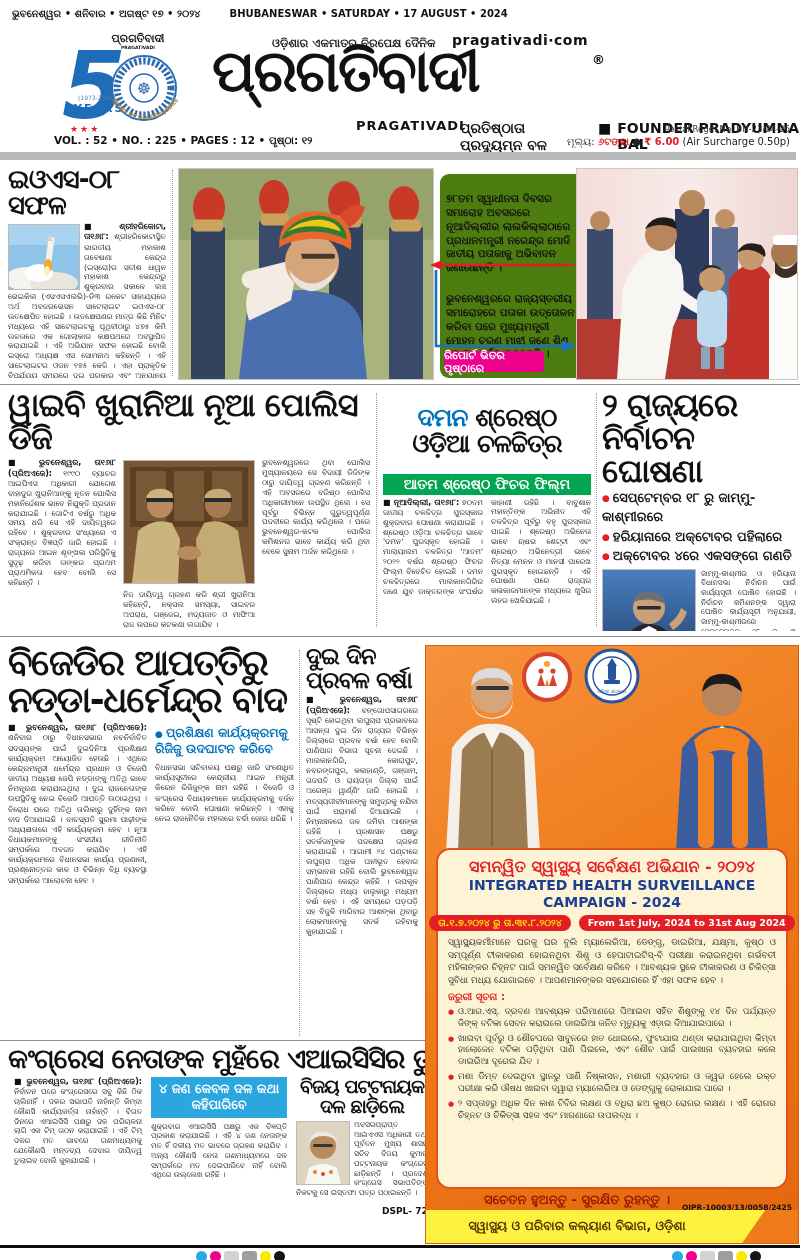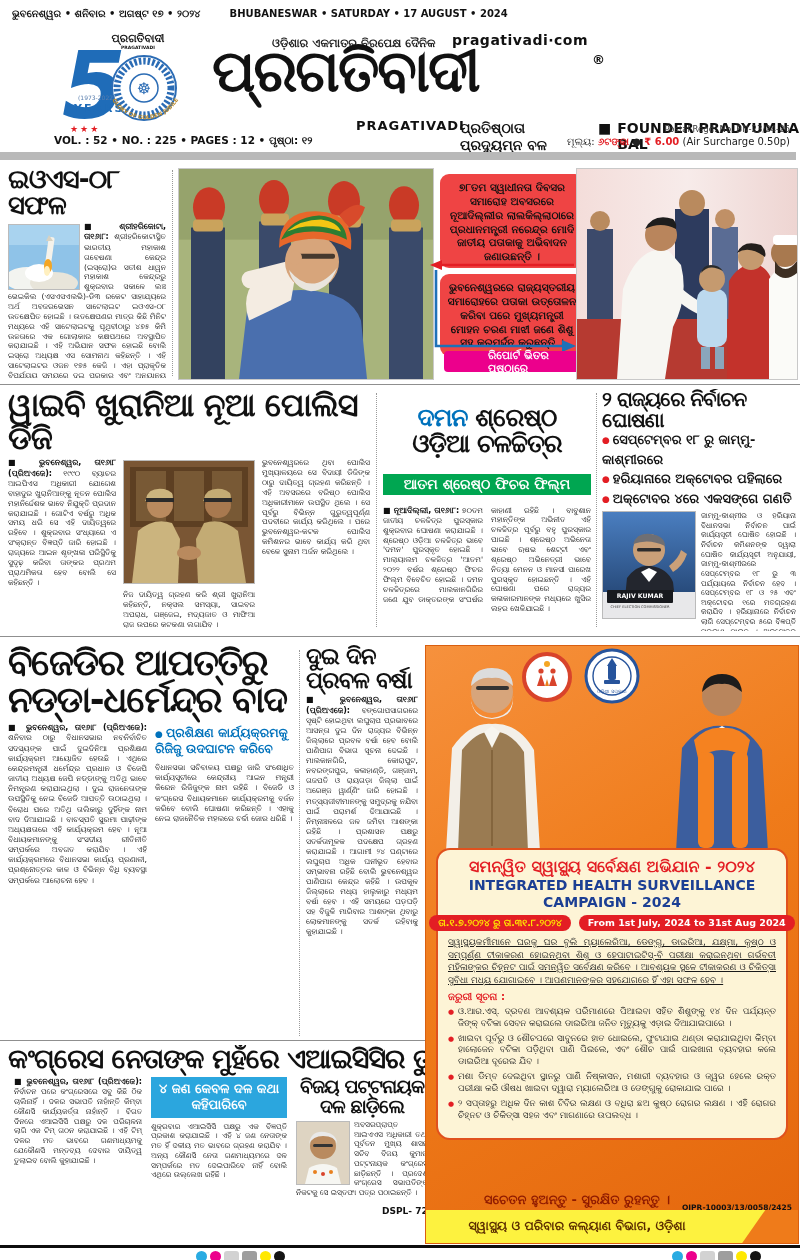--- a/index.html
+++ b/index.html
@@ -29,46 +29,46 @@
   .grayrule{left:0;right:4px;top:152px;height:8px;background:#b9b9b9;}
   
   .eos{left:8px;top:166px;width:158px;height:212px;}
   .eos h1{margin:0 0 4px 0;font-size:26px;line-height:1.0;letter-spacing:-1px;}
   .eos .body{font-size:7.6px;line-height:1.3;}
   .eos .photo{float:left;width:70px;height:64px;margin:2px 4px 2px 0;border:1px solid #bbb;}
   .byline{font-weight:bold;font-size:8px;}
   .divr1{left:172px;top:170px;height:206px;}
   .mainphoto{left:178px;top:168px;width:254px;height:210px;border:1px solid #c9c9c9;background:#dfe3d2;}
   .capcol{left:440px;width:132px;}
-  .ybox{background:#ef4444;border-radius:9px;padding:7px 6px;font-size:10.5px;font-weight:bold;
-        text-align:center;line-height:1.32;color:#111;}
+  .ybox{background:#4d7c0f;border-radius:9px;padding:18px 6px;font-size:10.5px;font-weight:bold;
+        text-align:left;line-height:1.32;color:#111;}
   .box1{top:174px;height:80px;}
   .box2{top:274px;height:68px;}
   .magbox{top:351px;height:21px;background:#ec008c;color:#fff;border-radius:4px;
           font-size:11px;font-weight:bold;display:flex;align-items:center;justify-content:center;}
   .cmphoto{left:576px;top:168px;width:220px;height:210px;border:1px solid #c9c9c9;background:#e9d9d9;}
   .rule1{left:0;right:0;top:384px;}
   
   .police{left:8px;top:389px;width:362px;height:242px;}
   .police h1{margin:0;font-size:32px;line-height:1.02;letter-spacing:-1px;}
   .pcols{display:flex;gap:7px;margin-top:4px;}
   .pcols .c{font-size:7.6px;line-height:1.3;}
   .pcols .c1,.pcols .c3{width:110px;}
   .pcols .c2{width:132px;}
   .pphoto{width:130px;height:122px;border:1px solid #bbb;margin:2px 0 3px 0;}
   .divr2a{left:376px;top:393px;height:234px;}
   .daman{left:383px;top:389px;width:208px;height:242px;}
   .daman h1{margin:16px;font-size:25px;line-height:1.05;text-align:center;letter-spacing:-1px;}
   .daman h1 .blue{color:#0072bc;}
   .greenbox{background:#00a651;color:#fff;font-weight:bold;font-size:14px;text-align:center;
-            padding:2px 0;margin:11px 0;}
+            padding:2px 0;margin:3px 0;}
   .daman .body{font-size:7.6px;line-height:1.3;column-count:2;column-gap:8px;margin-top:2px;}
   .divr2b{left:596px;top:393px;height:234px;}
   .election{left:602px;top:389px;width:194px;height:242px;}
-  .election h1{margin:0;font-size:20px;line-height:1.03;letter-spacing:-1px;}
+  .election h1{margin:0;font-size:32px;line-height:1.03;letter-spacing:-1px;}
   .ebullets .eb{font-size:13px;font-weight:bold;line-height:1.5;}
   .ebullets .eb::before{content:"●";color:#e31e24;font-size:9px;margin-right:3px;vertical-align:1px;}
   .eflex{display:flex;gap:5px;margin-top:3px;}
   .ephoto{width:92px;height:106px;border:1px solid #bbb;flex:none;}
   .election .body{font-size:7.4px;line-height:1.3;}
   .rule2{left:0;right:0;top:636px;}
   
   .bjd{left:8px;top:644px;width:286px;height:392px;}
   .bjd h1{margin:0;font-size:36px;line-height:1.04;letter-spacing:-1.5px;}
   .bjdcols{display:flex;gap:8px;margin-top:4px;}
@@ -89,29 +89,29 @@
   .cc2{width:136px;}
   .cc3{width:132px;}
   .bluebox{background:#2ba6de;color:#fff;font-weight:bold;font-size:13px;text-align:center;
            padding:4px 6px;margin-bottom:4px;line-height:1.25;}
   .cc3 h2{margin:0 0 3px 0;font-size:19px;line-height:1.05;text-align:center;letter-spacing:-1px;}
   .bjphoto{float:left;width:52px;height:62px;border:1px solid #bbb;margin:1px 4px 1px 0;}
   .dspl{left:382px;top:1206px;font-size:9px;font-weight:bold;}
   
   .ad{left:425px;top:645px;width:372px;height:597px;background:linear-gradient(150deg,#f6913d 0%,#ef7b1a 45%,#e4660d 100%);border:1px solid #d95f10;}
   .ad .logo{position:absolute;}
-  .creambox{position:absolute;left:10px;right:10px;top:202px;height:292px;background:#fdf4d6;
+  .creambox{position:absolute;left:10px;right:10px;top:202px;height:341px;background:#fdf4d6;
             border:2px solid #e0511e;border-radius:14px;padding:7px 10px;box-sizing:border-box;}
   .adtitle{color:#e31e24;font-weight:900;font-size:16px;text-align:center;line-height:1.2;}
   .adtitle-en{color:#1c3f94;font-weight:900;font-size:14px;text-align:center;line-height:1.2;margin-top:1px;}
   .pills{display:flex;gap:8px;justify-content:center;margin:4px 0 5px 0;}
   .pill{background:#e31e24;border-radius:10px;font-weight:bold;font-size:9.5px;padding:2px 9px;white-space:nowrap;}
   .pill.odia{color:#ffe400;}
   .pill.en{color:#fff;}
-  .adpara{font-size:9px;line-height:1.42;color:#1a1a1a;text-decoration:underline;}
+  .adpara{font-size:9px;line-height:1.42;color:#1a1a1a;}
   .adpara.en{font-weight:600;color:#262626;font-size:9.2px;margin-top:4px;}
   .notice{color:#e31e24;font-weight:bold;font-size:10px;margin:4px 0 2px 0;}
   .adb{font-size:8.8px;line-height:1.35;margin:3px 0;padding-left:10px;position:relative;color:#1a1a1a;}
   .adb::before{content:"●";color:#e31e24;font-size:7px;position:absolute;left:0;top:2px;}
   .slogan{position:absolute;left:0;right:70px;top:546px;text-align:center;color:#8f1a00;
           font-weight:900;font-size:13px;}
   .oipr{position:absolute;right:6px;top:557px;font-size:7.5px;font-weight:bold;color:#111;}
   .yband{position:absolute;left:0;right:0;bottom:0;height:33px;background:#fdf23f;overflow:hidden;}
   .yband .txt{position:absolute;left:0;right:70px;top:8px;text-align:center;color:#5b2d00;
               font-weight:900;font-size:12.5px;}
@@ -229,21 +229,21 @@
   <div class="abs capcol ybox box1">୭୮ତମ ସ୍ୱାଧୀନତା ଦିବସର ସମାରୋହ ଅବସରରେ ନୂଆଦିଲ୍ଲୀର ଲାଲକିଲ୍ଲାଠାରେ ପ୍ରଧାନମନ୍ତ୍ରୀ ନରେନ୍ଦ୍ର ମୋଦି ଜାତୀୟ ପତାକାକୁ ଅଭିବାଦନ ଜଣାଉଛନ୍ତି ।</div>
   <svg class="abs" style="left:430px;top:259px;" width="146" height="12">
     <line x1="144" y1="6" x2="10" y2="6" stroke="#e31e24" stroke-width="2.6"></line>
     <polygon points="0,6 12,1 12,11" fill="#e31e24"></polygon>
   </svg>
   <div class="abs capcol ybox box2">ଭୁବନେଶ୍ୱରରେ ରାଜ୍ୟସ୍ତରୀୟ ସମାରୋହରେ ପତାକା ଉତ୍ତୋଳନ କରିବା ପରେ ମୁଖ୍ୟମନ୍ତ୍ରୀ ମୋହନ ଚରଣ ମାଝୀ ଜଣେ ଶିଶୁ ସହ କରମର୍ଦ୍ଦନ କରୁଛନ୍ତି ।</div>
   <svg class="abs" style="left:428px;top:268px;" width="150" height="86">
     <polyline points="8,2 8,78 134,78" fill="none" stroke="#1d71b8" stroke-width="2.6"></polyline>
     <polygon points="148,78 134,72 134,84" fill="#1d71b8"></polygon>
   </svg>
-  <div class="abs capcol magbox" style="left:444px;width:100px;padding-left:44px;">ରିପୋର୍ଟ ଭିତର ପୃଷ୍ଠାରେ</div>
+  <div class="abs capcol magbox" style="left:444px;width:100px;">ରିପୋର୍ଟ ଭିତର ପୃଷ୍ଠାରେ</div>
 
   <svg class="abs cmphoto" viewBox="0 0 220 210" preserveAspectRatio="none">
     <rect width="220" height="210" fill="#f0e2e0"></rect>
     <rect width="220" height="210" fill="url(#tent)" opacity=".55"></rect>
     <defs>
       <linearGradient id="tent" x1="0" y1="0" x2="1" y2="0">
         <stop offset="0" stop-color="#f7d9d5"></stop>
           <stop offset=".5" stop-color="#fdf3f2"></stop>
           <stop offset="1" stop-color="#eccac6"></stop>
       </linearGradient>

